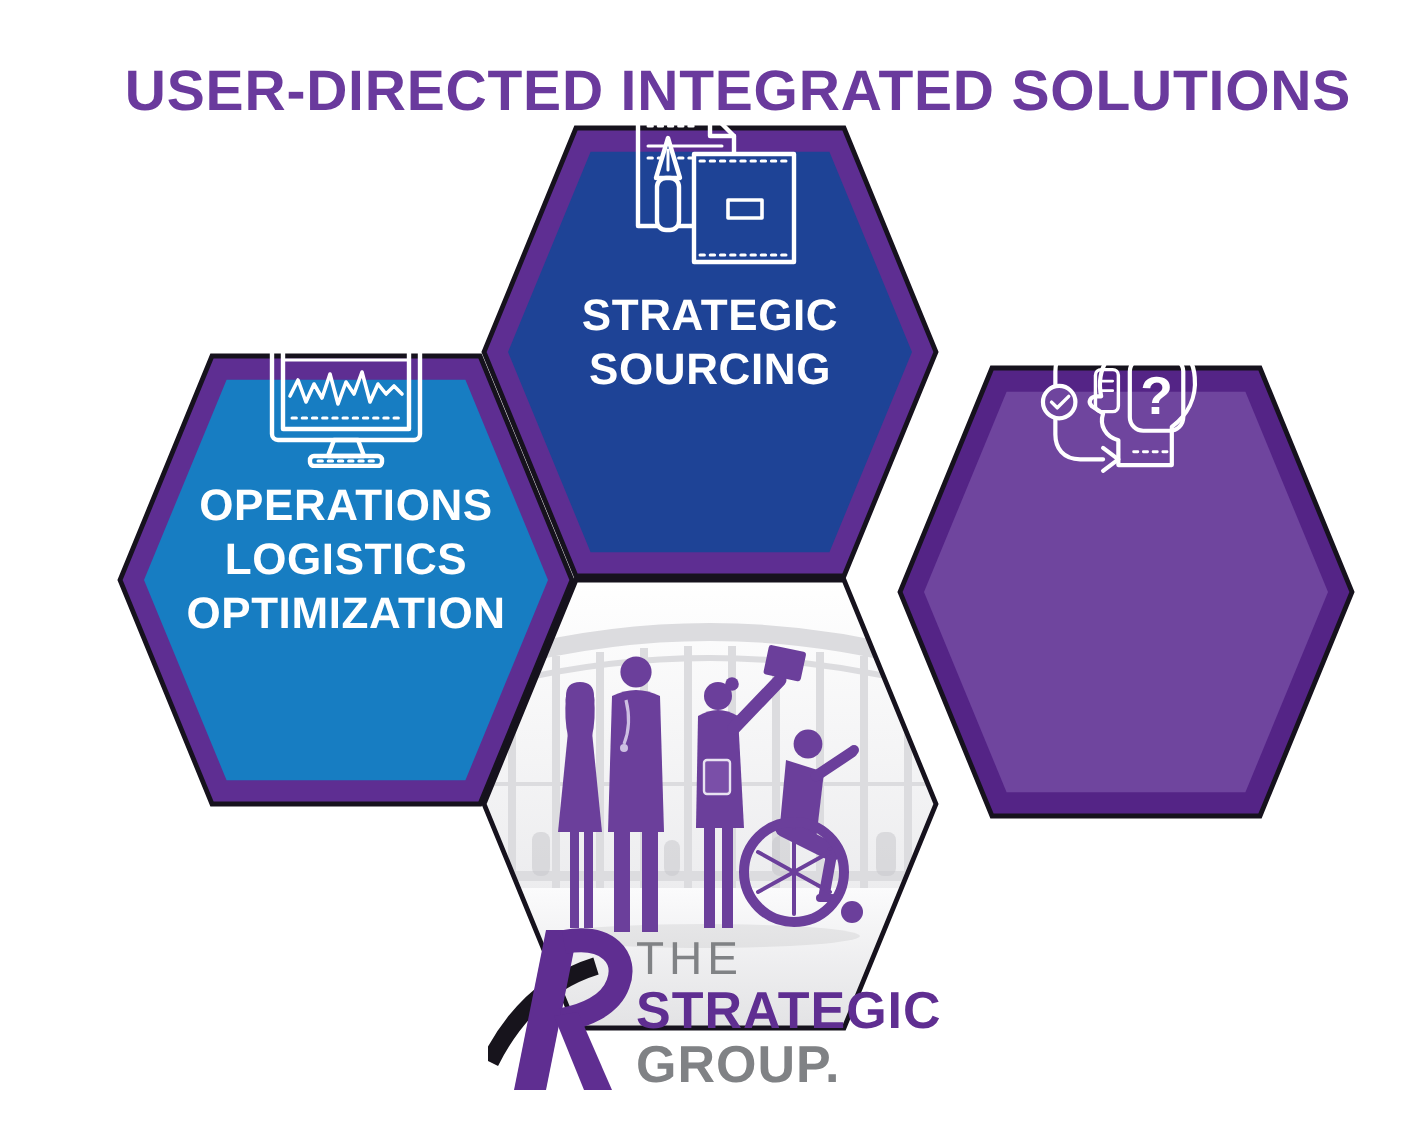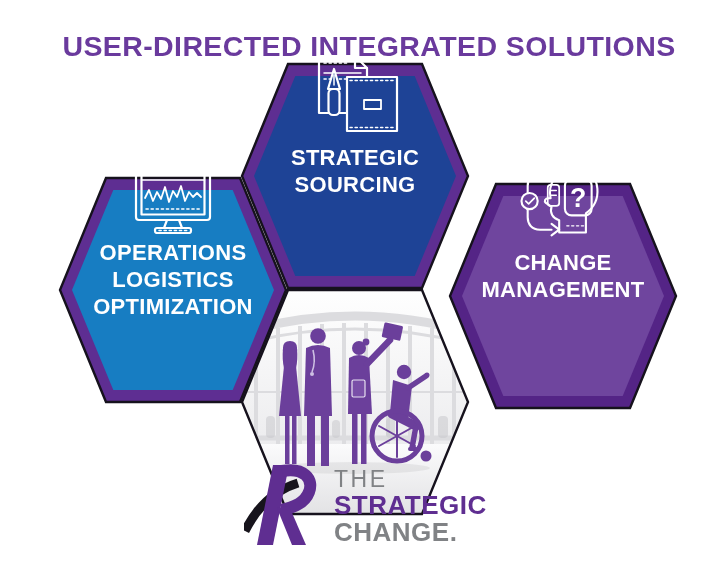--- a/index.html
+++ b/index.html
@@ -35,21 +35,21 @@
   .icon .occ-ss{fill:var(--ss-fill,#1e4396);}
   .icon .occ-cm{fill:var(--cm-fill,#6f459e);}
   .icon .qmark{fill:#fff;stroke:none;font-family:"Liberation Sans",sans-serif;font-weight:700;}
   
   .win{stroke:#dcdcdf;fill:none;}
   .sil{fill:var(--sil,#6b3f9b);stroke:none;}
   .sil-stroke{stroke:var(--sil,#6b3f9b);fill:none;stroke-linecap:round;}
   
   .logo{position:absolute;left:244px;top:461px;display:flex;align-items:flex-start;z-index:5;}
   .logo-mark{flex:0 0 auto;}
-  .logo-text{padding-top:6px;margin-left:16px;}
+  .logo-text{padding-top:6px;margin-left:0;}
   .logo-the{font-size:23px;line-height:25px;letter-spacing:2.5px;font-weight:400;color:var(--logo-gray,#808285);}
   .logo-resource{font-size:26px;line-height:27px;letter-spacing:.5px;font-weight:700;color:var(--logo-purple,#5f2e91);}
   .logo-group{font-size:26px;line-height:27px;letter-spacing:.5px;font-weight:700;color:var(--logo-gray,#808285);}
 </style>
 </head>
 <body>
 
 <div class="canvas">
 
   <h1 class="title">USER-DIRECTED INTEGRATED SOLUTIONS</h1>
@@ -114,22 +114,20 @@
         <circle class="occ-cm" cx="13" cy="43" r="8.5"></circle>
         <path class="sw18" d="M9,43 l3,3 l6,-6"></path>
         <path d="M44,76 V63 C37,61 34,55 36,49 L30,45 C28,43 29,40 33,40 L35,40 C32,26 40,12 55,9 C70,6 83,16 84,30 C85,41 80,50 72,56 V76 Z"></path>
         <rect x="50" y="20" width="28" height="38" rx="7"></rect>
         <text class="qmark" x="64" y="49" font-size="28" text-anchor="middle">?</text>
         <rect class="sw18" x="32" y="26" width="12" height="22" rx="3"></rect>
         <line class="sw15" x1="35" y1="32" x2="41" y2="32"></line>
         <line class="sw15" x1="35" y1="37" x2="41" y2="37"></line>
         <line class="dash" x1="52" y1="69" x2="70" y2="69"></line>
       </svg>
-      <div class="hex-label">CHANGE
-MANAGEMENT</div>
     </div>
   </div>
 
   <div class="hex hex-photo">
     <svg class="hex-shape" width="230" height="228" viewBox="0 0 230 228">
       <defs>
         <clipPath id="hexclip">
           <polygon points="48,2 182,2 228,114 182,226 48,226 2,114"></polygon>
         </clipPath>
         <linearGradient id="wallGrad" x1="0" y1="0" x2="0" y2="1">
@@ -216,17 +214,17 @@
   <div class="logo">
     <svg class="logo-mark" width="74" height="86" viewBox="0 0 74 86">
       <path d="M1,70 C12,48 28,30 54,22" stroke="#17141c" stroke-width="9" fill="none"></path>
       <polygon points="13,84 29,4 45,4 29,84" fill="var(--logo-purple,#5f2e91)"></polygon>
       <path d="M38,10 C60,6 70,18 65,31 C61,42 48,47 37,49" stroke="var(--logo-purple,#5f2e91)" stroke-width="12" fill="none"></path>
       <polygon points="33,47 45,45 62,84 48,84" fill="var(--logo-purple,#5f2e91)"></polygon>
     </svg>
     <div class="logo-text">
       <div class="logo-the">THE</div>
       <div class="logo-resource">STRATEGIC</div>
-      <div class="logo-group">CHANGE.</div>
+      <div class="logo-group">GROUP.</div>
     </div>
   </div>
 
 </div>
 
 </body></html>

